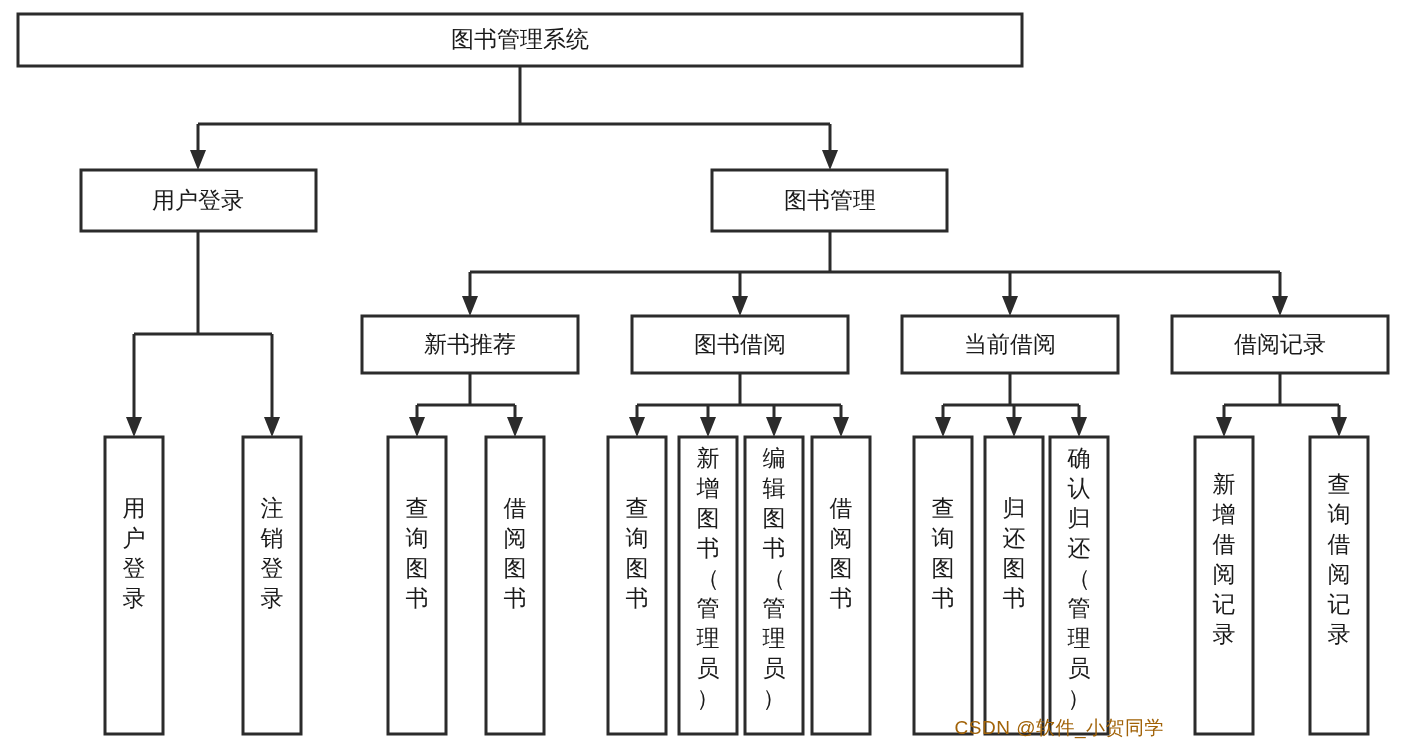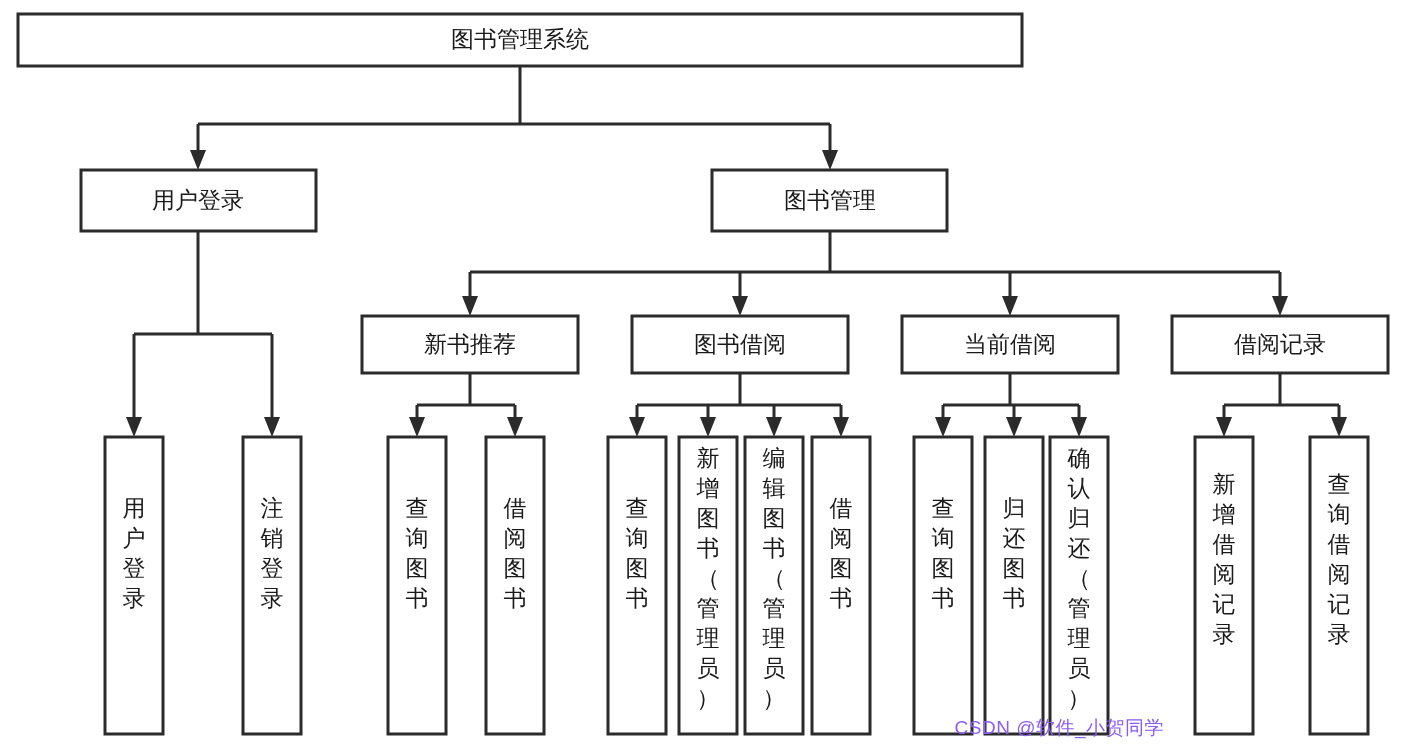--- a/index.html
+++ b/index.html
@@ -53,21 +53,21 @@
     font-size: 23px;
     fill: #1a1a1a;
     text-anchor: middle;
   }
   .watermark-text {
     position: absolute;
     right: 10px;
     bottom: 6px;
     font-family: "Liberation Sans", "DejaVu Sans", sans-serif;
     font-size: 19px;
-    color: #8b5cf6;
+    color: #a16207;
     white-space: nowrap;
     letter-spacing: 0.5px;
   }
 </style>
 </head>
 <body>
 
 <div id="diagram-root">
 
   <svg id="flowchart" viewBox="0 0 1405 747">

